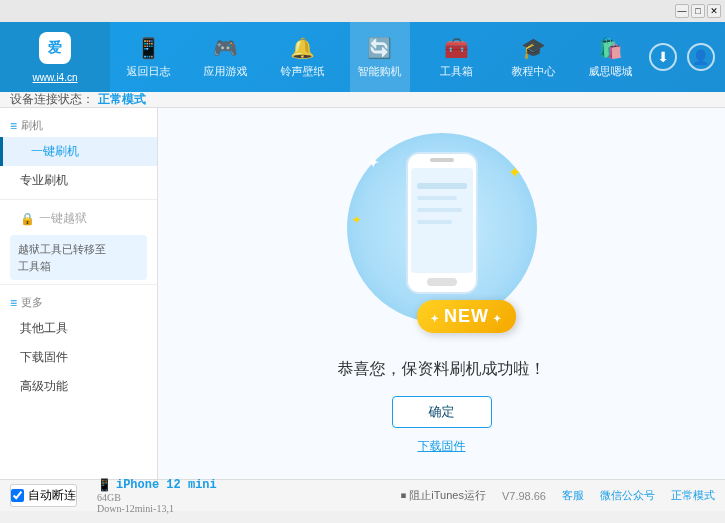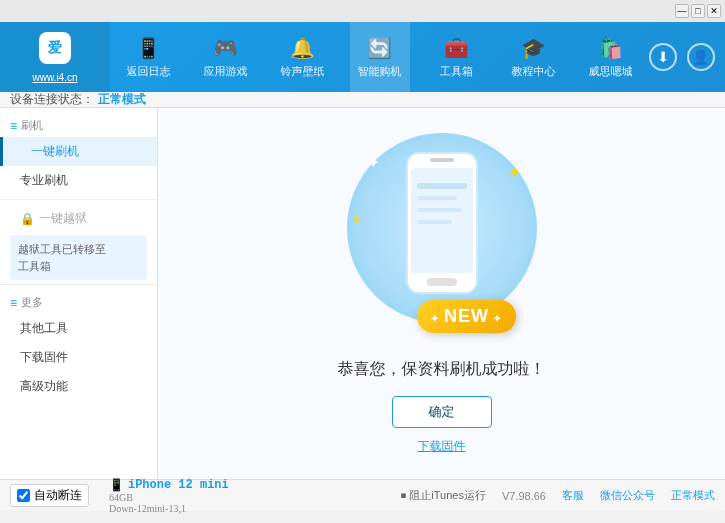--- a/index.html
+++ b/index.html
@@ -275,21 +275,21 @@
       align-items: center;
       padding: 0 10px;
       gap: 10px;
       width: 100%;
     }
     .checkbox-item {
       display: flex;
       align-items: center;
       gap: 4px;
       border: 1px solid #d0d0d0;
-      padding: 2px 6px;
+      padding: 2px 0;
       border-radius: 3px;
       background: #fff;
       cursor: pointer;
     }
     .checkbox-item input { cursor: pointer; }
     .device-info {
       margin-left: 10px;
       display: flex;
       flex-direction: column;
     }

